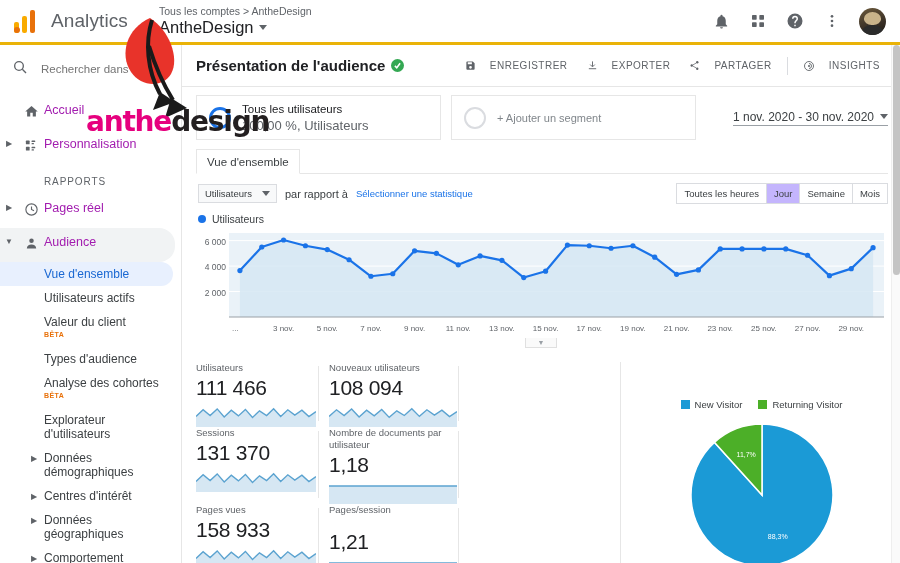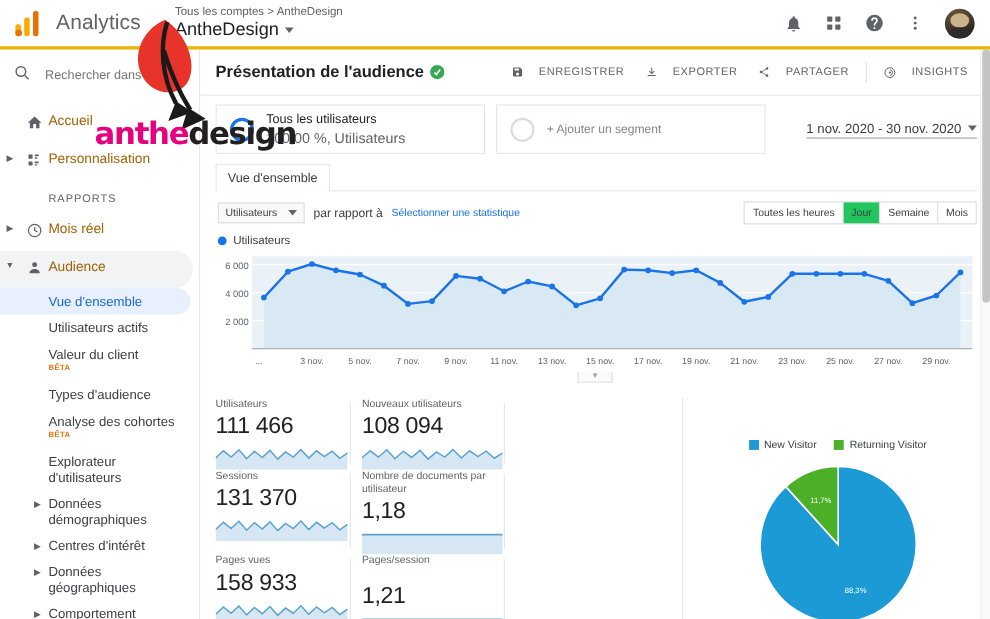--- a/index.html
+++ b/index.html
@@ -59,21 +59,21 @@
     border: 0; outline: 0; font-size: 11.5px; color: #80868b;
     font-family: "Liberation Sans", sans-serif; width: 120px; background: transparent;
   }
   .navlist { padding-top: 4px; }
   .nav-item {
     display: flex; align-items: flex-start; min-height: 34px; cursor: pointer;
     padding: 7px 10px 7px 0; position: relative;
   }
   .nav-arrow { width: 18px; flex: none; padding-top: 2px; text-align: center; color: #5f6368; font-size: 8px; }
   .nav-ico { width: 26px; flex: none; display: flex; justify-content: center; color: #5f6368; padding-top: 1px; }
-  .nav-label { font-size: 12.5px; color: #a16207; line-height: 15px; }
+  .nav-label { font-size: 12.5px; color: #a21caf; line-height: 15px; }
   .nav-item.sel { background: #f1f3f4; border-radius: 0 16px 16px 0; margin-right: 6px; }
   .section-label {
     font-size: 10px; color: #5f6368; letter-spacing: .9px;
     padding: 12px 0 7px 44px;
   }
   .sub-item {
     padding: 5px 8px 5px 44px; font-size: 12px; color: #3c4043;
     line-height: 14px; cursor: pointer; position: relative; min-height: 22px;
   }
   .sub-item.active { background: #e8f0fe; color: #1967d2; border-radius: 0 14px 14px 0; margin-right: 8px; }
@@ -126,21 +126,21 @@
   .ctrlrow { display: flex; align-items: center; padding: 9px 12px 0 16px; gap: 8px; }
   .mselect {
     border: 1px solid #dadce0; background: #f8f9fa; font-size: 9.5px; color: #3c4043;
     padding: 3px 6px; display: flex; align-items: center; gap: 10px; cursor: pointer;
   }
   .cmp-label { font-size: 11px; color: #3c4043; }
   .cmp-link { font-size: 9.5px; color: #1a73e8; cursor: pointer; }
   .gran { margin-left: auto; display: flex; border: 1px solid #dadce0; }
   .gran div { font-size: 9.5px; color: #3c4043; padding: 4px 7px; border-right: 1px solid #dadce0; cursor: pointer; }
   .gran div:last-child { border-right: 0; }
-  .gran div.on { background: #22c55e; }
+  .gran div.on { background: #c4b5fd; }
 
   .legend-line { display: flex; align-items: center; gap: 6px; padding: 9px 0 0 16px; }
   .ldot { width: 8px; height: 8px; border-radius: 50%; background: #1a73e8; }
   .ltxt { font-size: 10.5px; color: #3c4043; }
 
   .chartwrap { position: relative; margin: 2px 12px 0 14px; height: 110px; }
   .collapse-btn {
     width: 32px; height: 10px; border: 1px solid #e0e0e0; border-top: 0;
     margin: 0 auto; display: flex; align-items: center; justify-content: center;
     background: #fafafa; font-size: 7px; color: #9aa0a6; cursor: pointer;
@@ -274,21 +274,21 @@
       <div class="section-label">RAPPORTS</div>
 
       <div class="nav-item">
         <div class="nav-arrow">▶</div>
         <div class="nav-ico">
           <svg width="15" height="15" viewBox="0 0 24 24" fill="none" stroke="currentColor" stroke-width="1.8">
               <circle cx="12" cy="12" r="9"></circle>
               <polyline points="12,7 12,12 16,14"></polyline>
             </svg>
         </div>
-        <div class="nav-label">Mois réel</div>
+        <div class="nav-label">Pages réel</div>
       </div>
 
       <div class="nav-item sel">
         <div class="nav-arrow">▼</div>
         <div class="nav-ico">
           <svg width="15" height="15" viewBox="0 0 24 24" fill="currentColor">
               <circle cx="12" cy="7.5" r="3.6"></circle>
               <path d="M4.5 20c0-4 3.4-6.5 7.5-6.5s7.5 2.5 7.5 6.5z"></path>
             </svg>
         </div>

